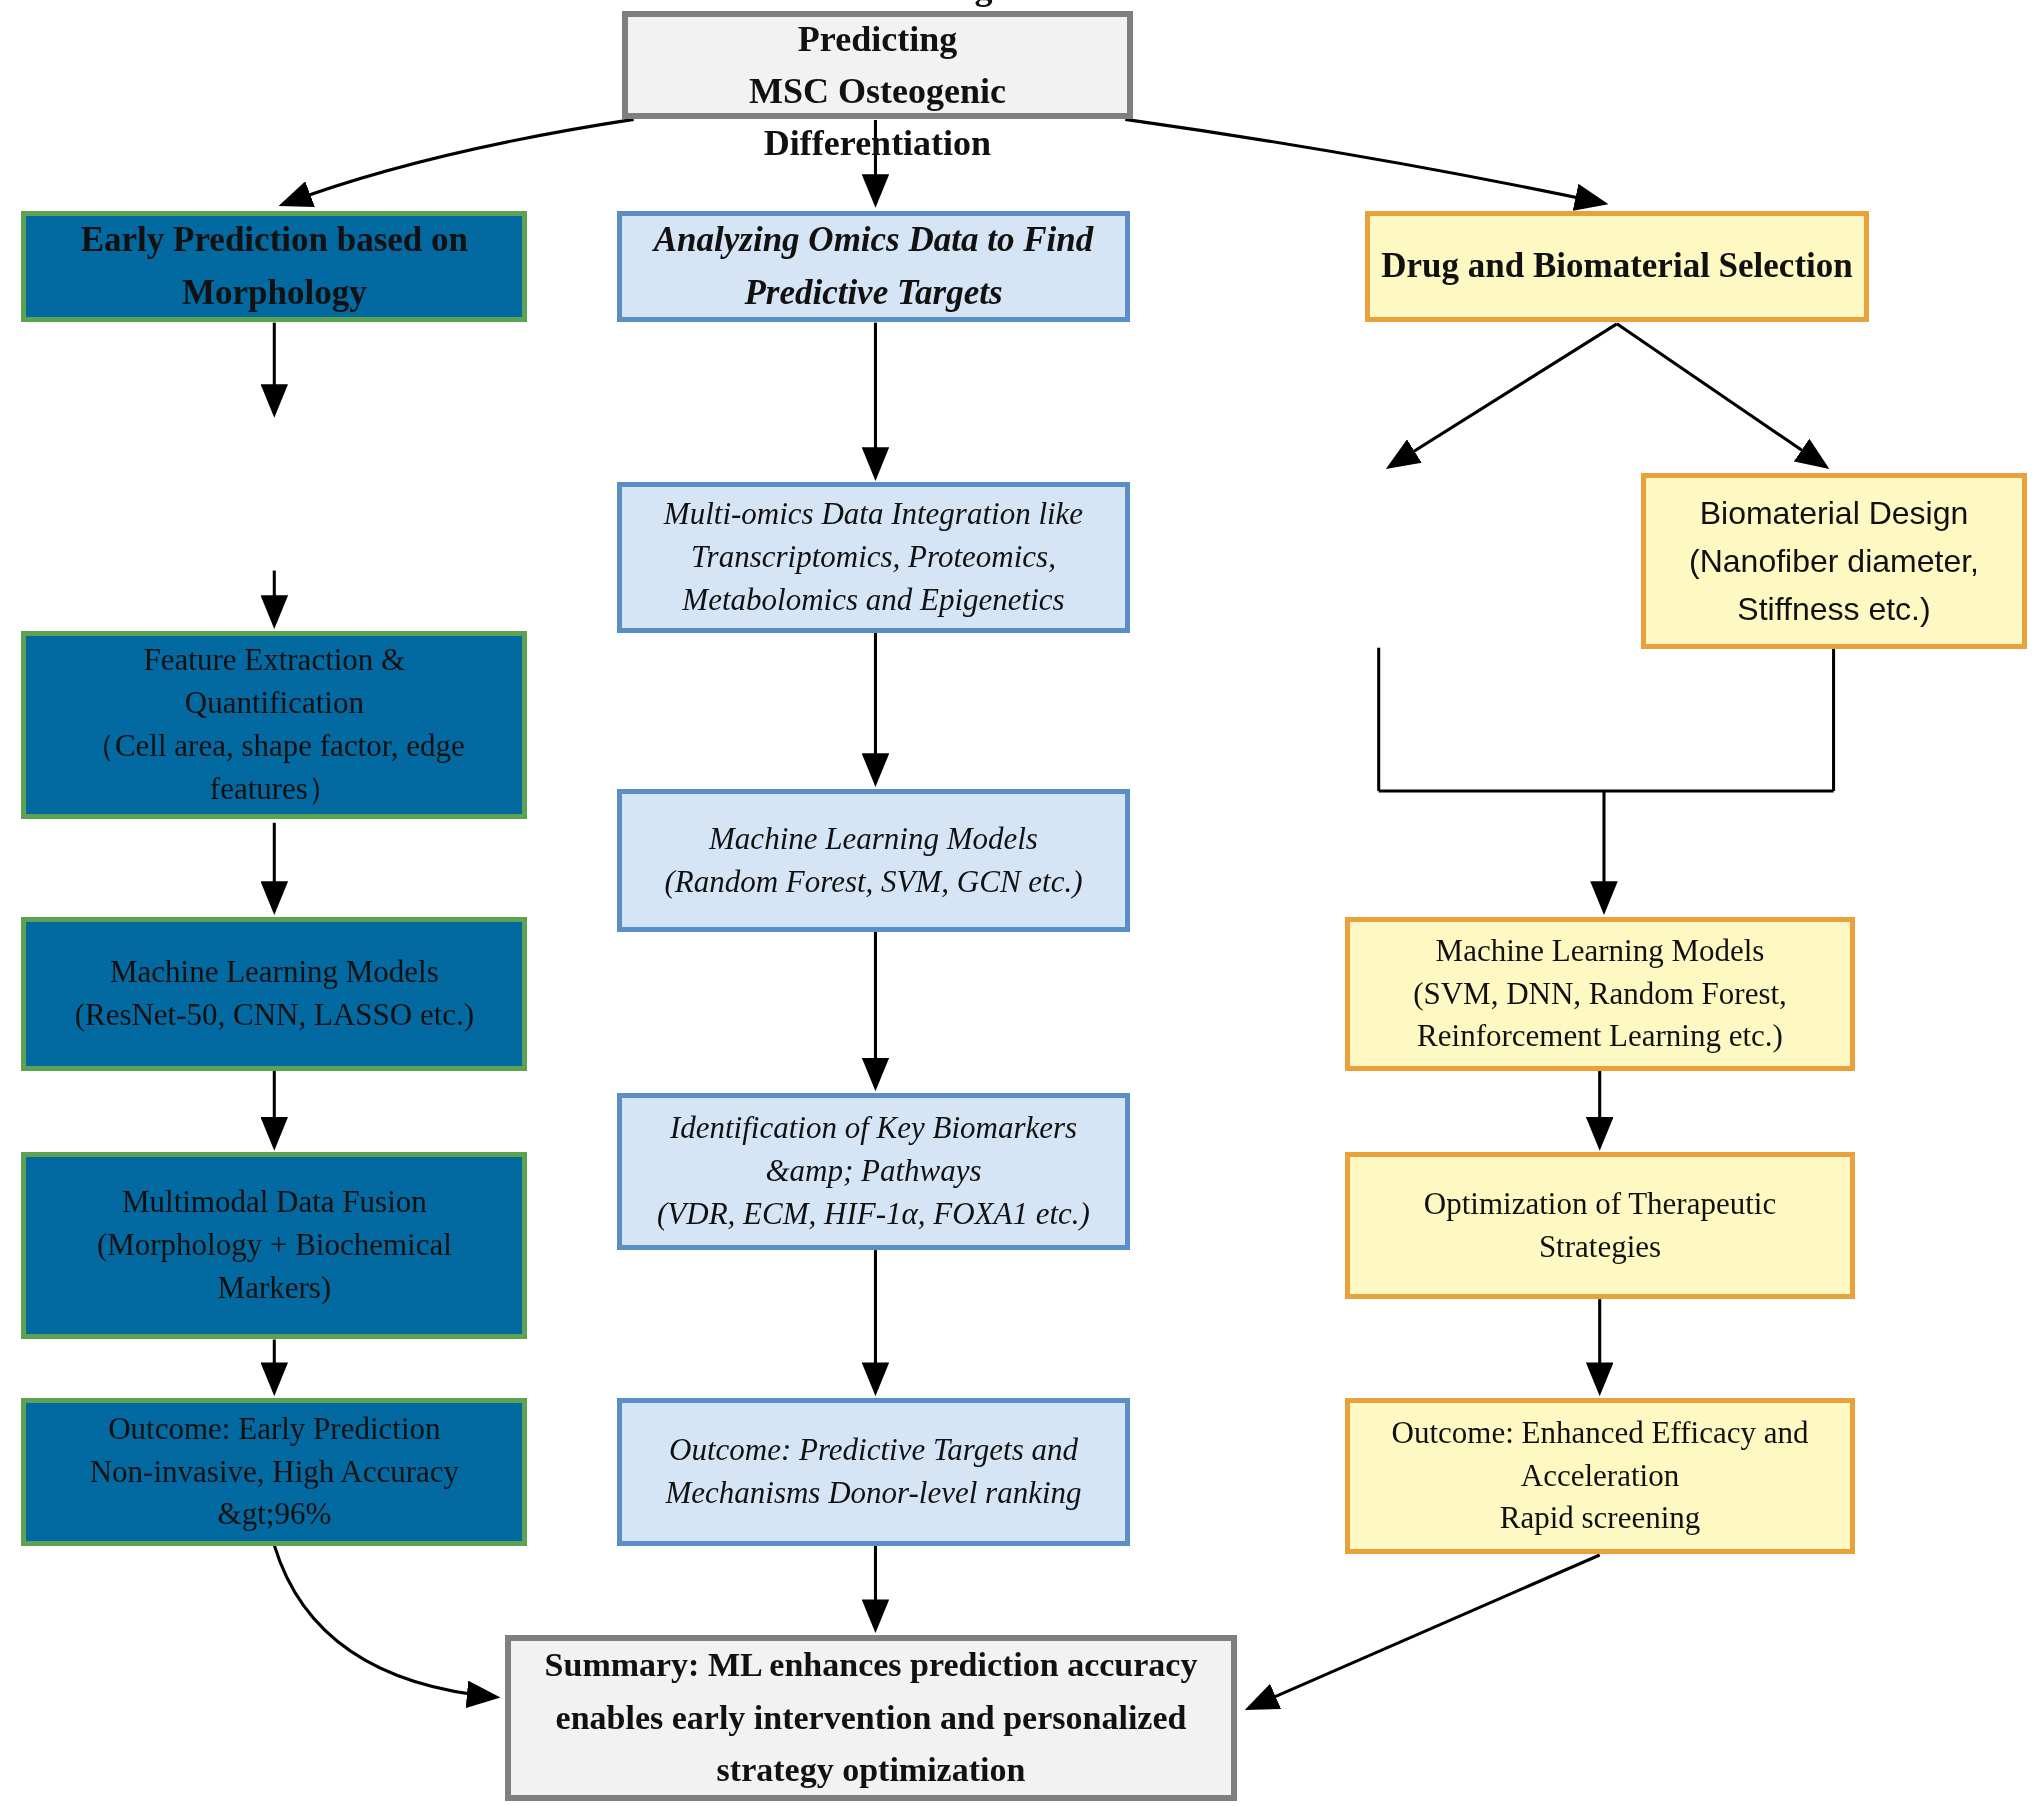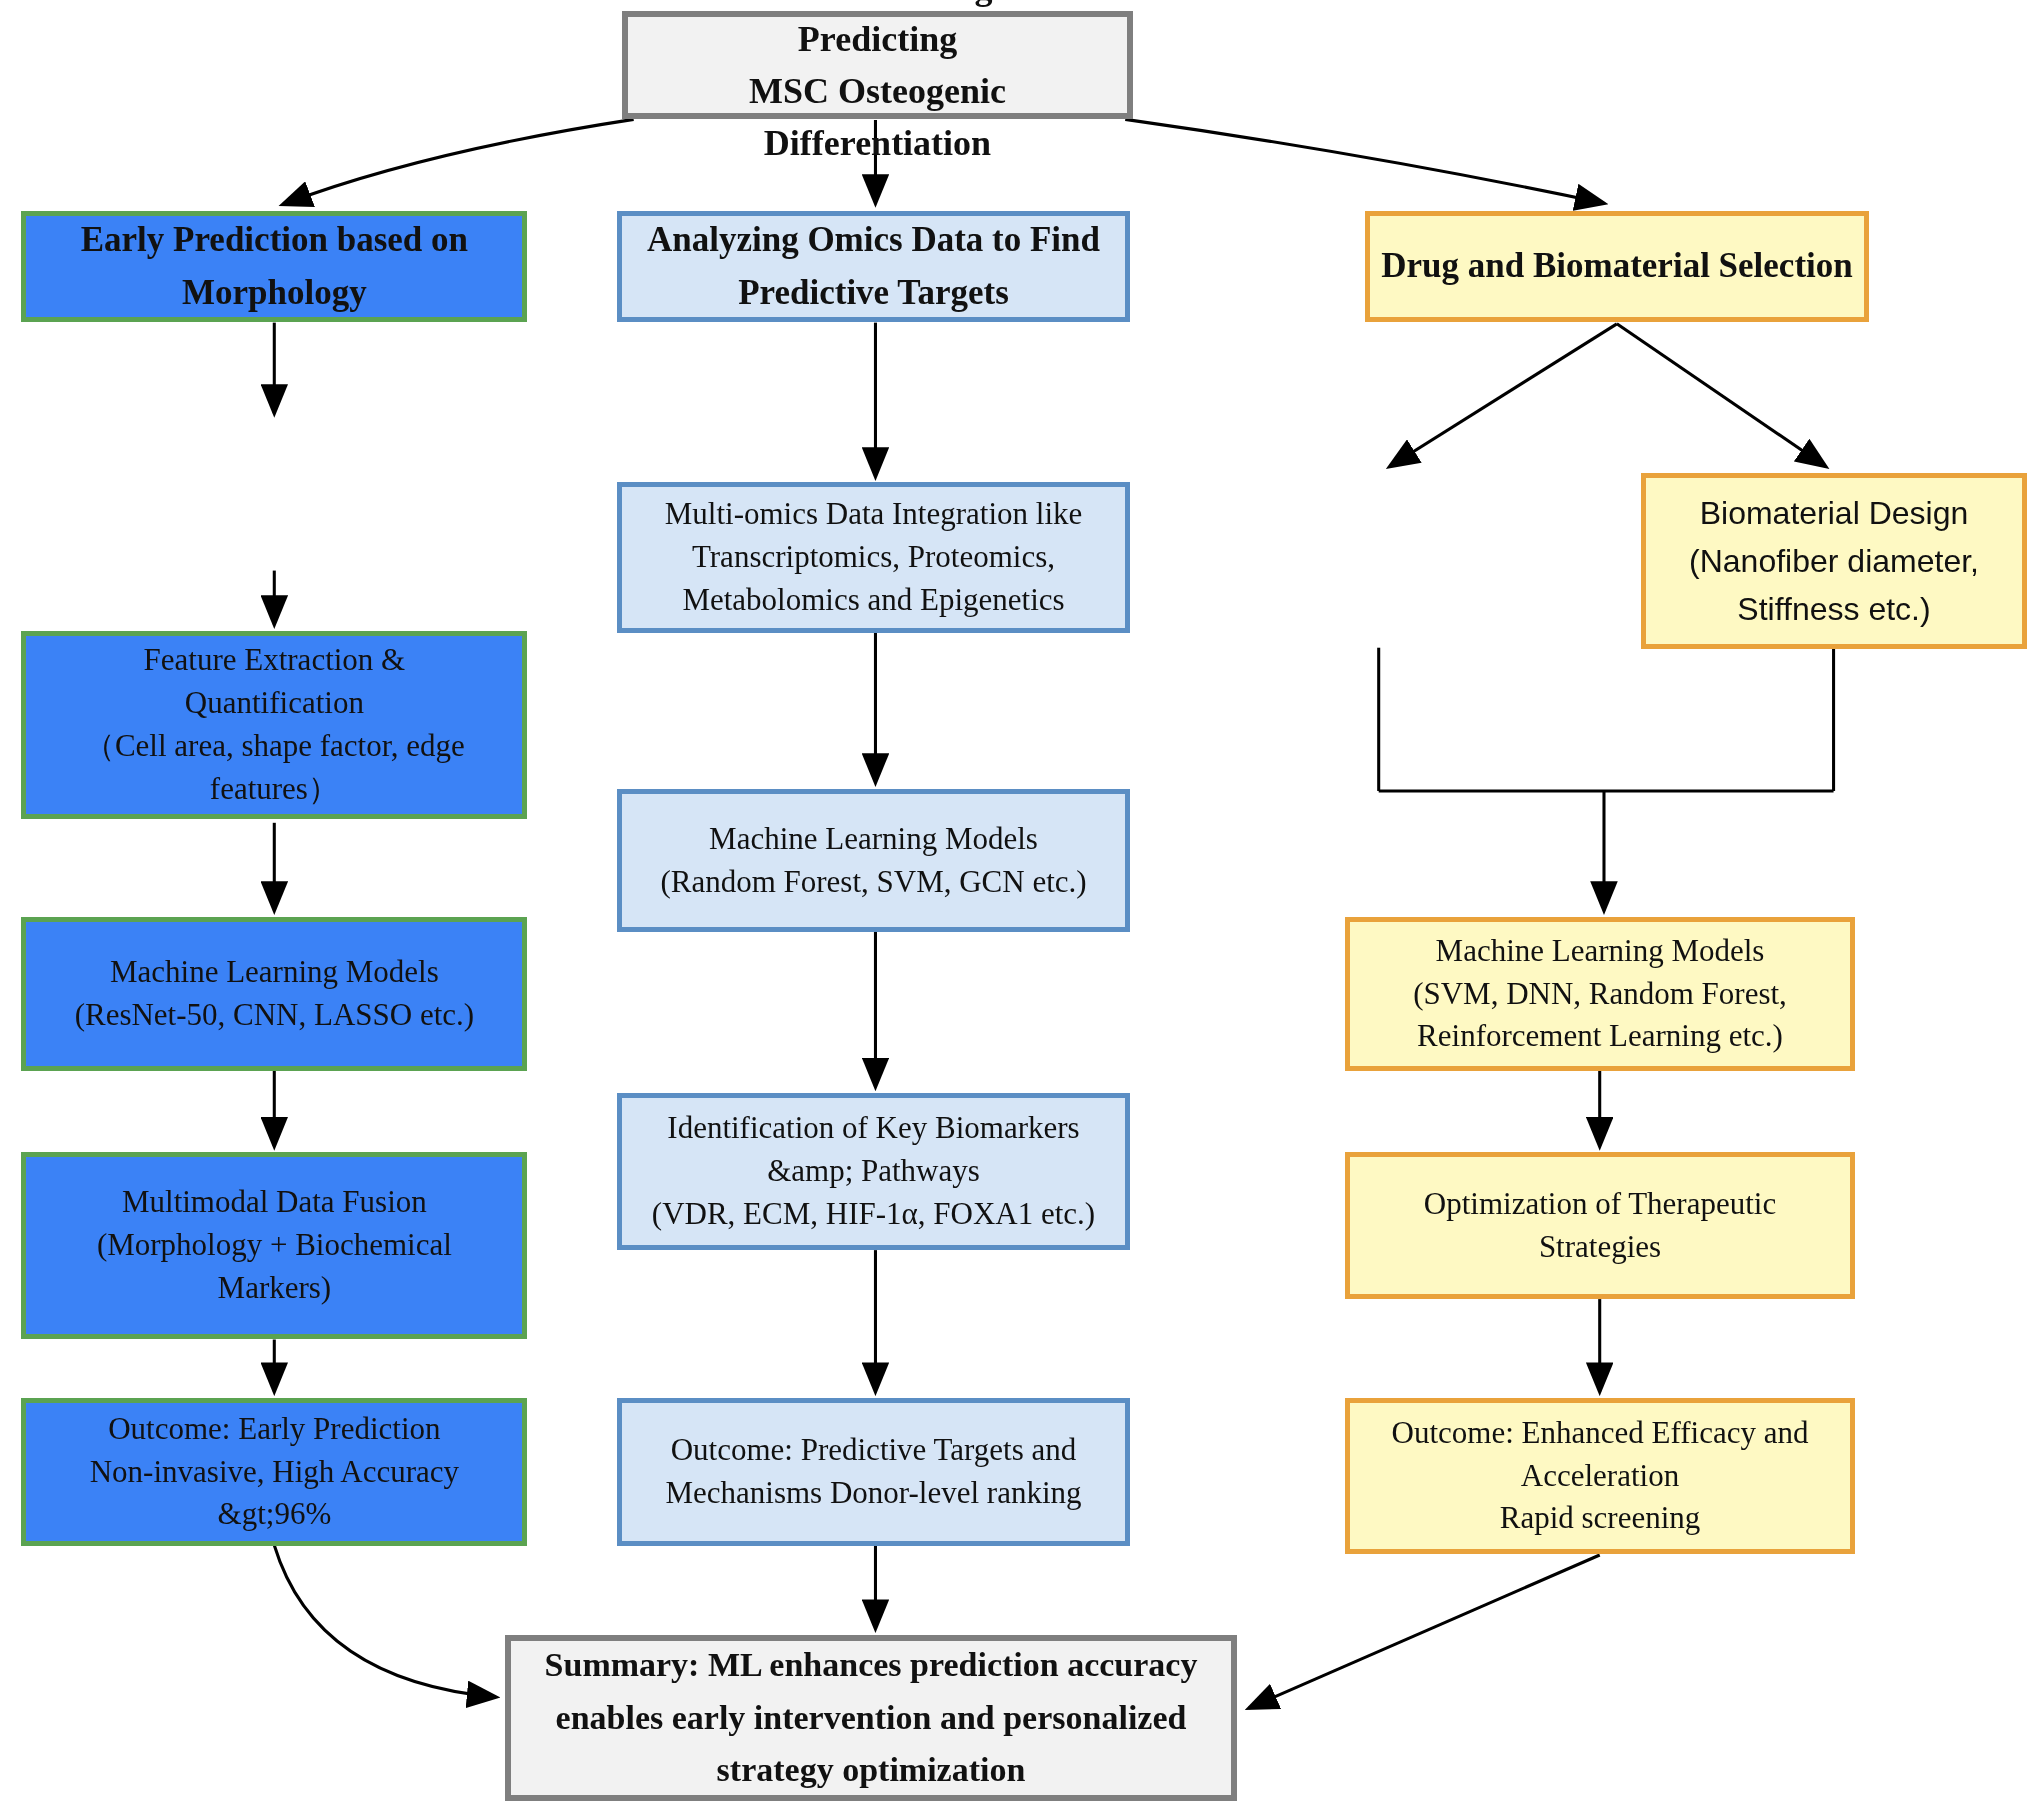--- a/index.html
+++ b/index.html
@@ -7,22 +7,22 @@
     position:relative;width:2035px;height:1806px;
     font-family:"Liberation Serif",serif;color:#111;overflow:hidden;
   }
   svg.wires{position:absolute;left:0;top:0;width:2035px;height:1806px;z-index:0;}
   .box{
     position:absolute;box-sizing:border-box;z-index:1;
     display:flex;align-items:center;justify-content:center;
     text-align:center;font-size:31px;line-height:1.38;padding:4.9px 8.6px;
   }
   .txt{white-space:pre-line;}
-  .green {background:#3b82f6;border:5.5px solid #5ba351;}
-  .blue  {background:#d6e5f6;border:5.5px solid #5b8ec4;}
+  .green {background:#0369a1;border:5.5px solid #5ba351;}
+  .blue  {background:#d6e5f6;border:5.5px solid #5b8ec4;font-style:italic;}
   .orange{background:#fef9c3;border:5.5px solid #e9a23b;}
   .gray  {background:#f2f2f2;border:6.7px solid #7f7f7f;}
   .hdr{font-weight:bold;font-size:35px;line-height:1.5;}
   .title-box{font-weight:bold;font-size:36px;line-height:1.45;}
   .summary-box{font-weight:bold;font-size:34px;line-height:1.55;}
   .sans{font-family:"Liberation Sans",sans-serif;font-size:32px;line-height:1.5;}
   .small{font-size:29px;line-height:1.45;}
 </style>
 </head>
 <body>

